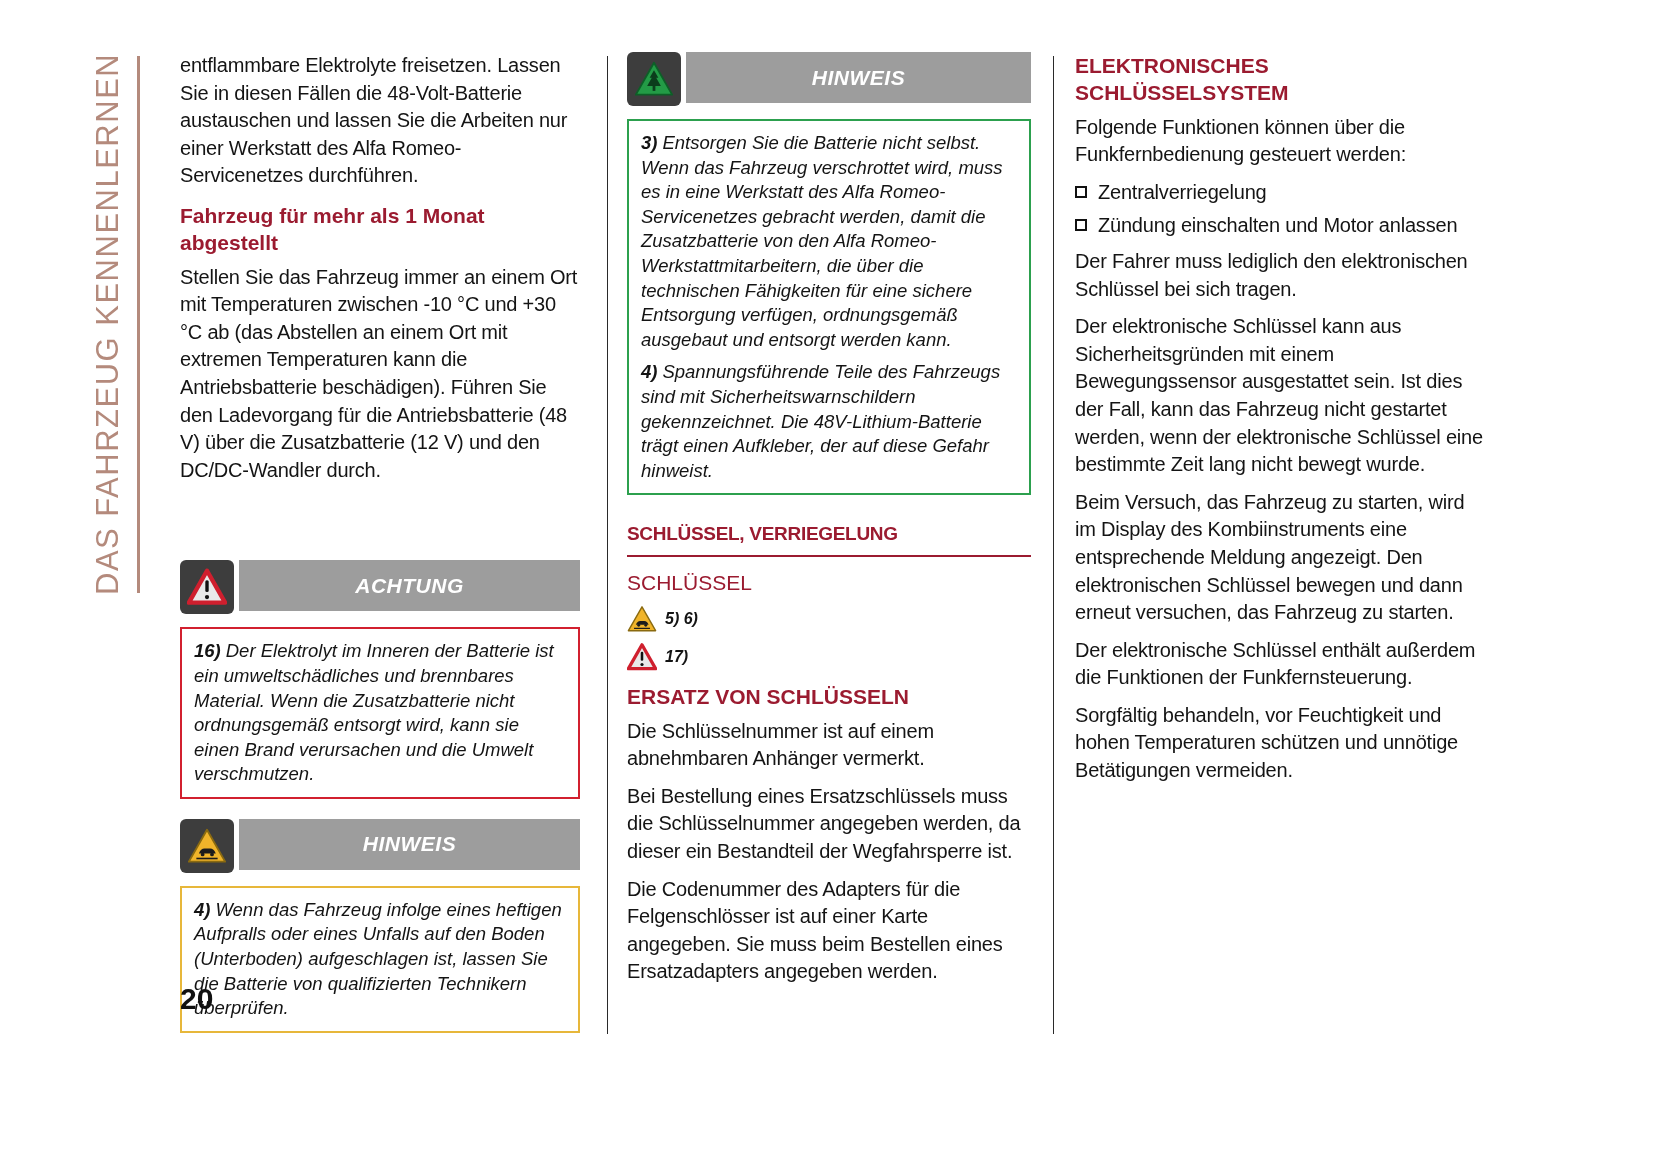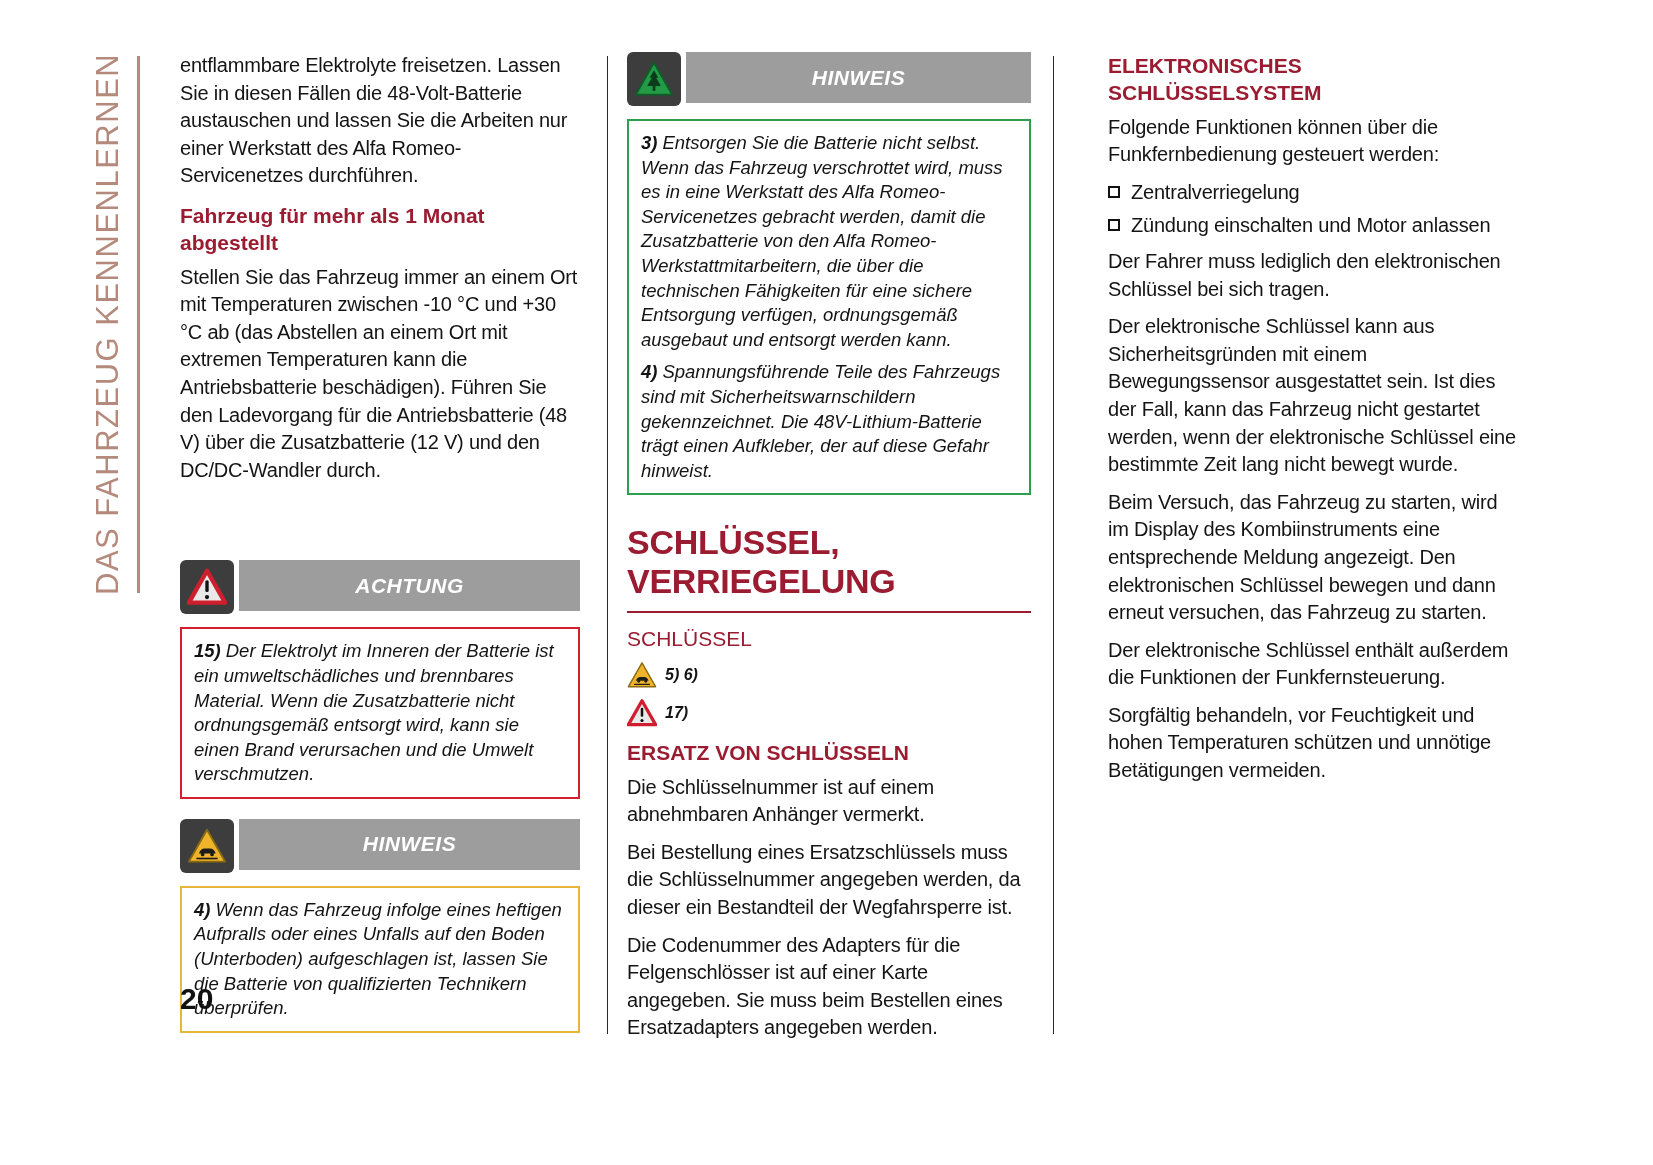--- a/index.html
+++ b/index.html
@@ -46,38 +46,38 @@
     height: 978px;
     background: #2a2a2a;
   }
   .divider-1 { left: 607px; }
   .divider-2 { left: 1053px; }
 
   
   .col { position: absolute; top: 52px; }
   .col1 { left: 180px; width: 400px; }
   .col2 { left: 627px; width: 404px; }
-  .col3 { left: 1108px; width: 410px; }
+  .col3 { left: 1075px; width: 410px; }
 
   .body {
     font-size: 20px;
     line-height: 1.38;
     letter-spacing: -0.2px;
     color: #141414;
     margin-bottom: 10px;
   }
   .red-heading {
     font-size: 21px;
     font-weight: bold;
     color: #9b1b30;
     line-height: 1.3;
     margin: 12px 0 7px;
   }
   .section-title {
-    font-size: 34px;
+    font-size: 19px;
     font-weight: bold;
     color: #9b1b30;
     letter-spacing: -0.3px;
     border-bottom: 2px solid #9b1b30;
     padding-bottom: 10px;
     margin: 28px 0 14px;
   }
   .sub-title {
     font-size: 21px;
     font-weight: normal;
@@ -197,21 +197,21 @@
         <svg width="40" height="38" viewBox="0 0 64 58">
           <path d="M32 3 L61 54 L3 54 Z" fill="#e9e9e9" stroke="#cf1f2e" stroke-width="7" stroke-linejoin="round"></path>
           <rect x="29.3" y="18" width="5.4" height="19" rx="2.4" fill="#111"></rect>
           <circle cx="32" cy="45" r="3.4" fill="#111"></circle>
         </svg>
       </div>
       <div class="gray-bar">ACHTUNG</div>
     </div>
     <div class="note-box red-box">
       <p class="note">
-        <span class="note-num">15)</span><span>Der Elektrolyt im Inneren der Batterie ist ein umweltschädliches und brennbares Material. Wenn die Zusatzbatterie nicht ordnungsgemäß entsorgt wird, kann sie einen Brand verursachen und die Umwelt verschmutzen.</span>
+        <span class="note-num">16)</span><span>Der Elektrolyt im Inneren der Batterie ist ein umweltschädliches und brennbares Material. Wenn die Zusatzbatterie nicht ordnungsgemäß entsorgt wird, kann sie einen Brand verursachen und die Umwelt verschmutzen.</span>
       </p>
     </div>
 
     <div class="warn-header mt-hinweis">
       <div class="icon-box">
         <svg width="40" height="38" viewBox="0 0 64 58">
           <path d="M32 3 L61 54 L3 54 Z" fill="#f0b42a" stroke="#8a6a10" stroke-width="3" stroke-linejoin="round"></path>
           <path d="M19 41 q3 -8 9 -8 h9 q6 0 9 8 z" fill="#1c1c1c"></path>
           <circle cx="25" cy="42.5" r="3" fill="#1c1c1c"></circle>
           <circle cx="40" cy="42.5" r="3" fill="#1c1c1c"></circle>

